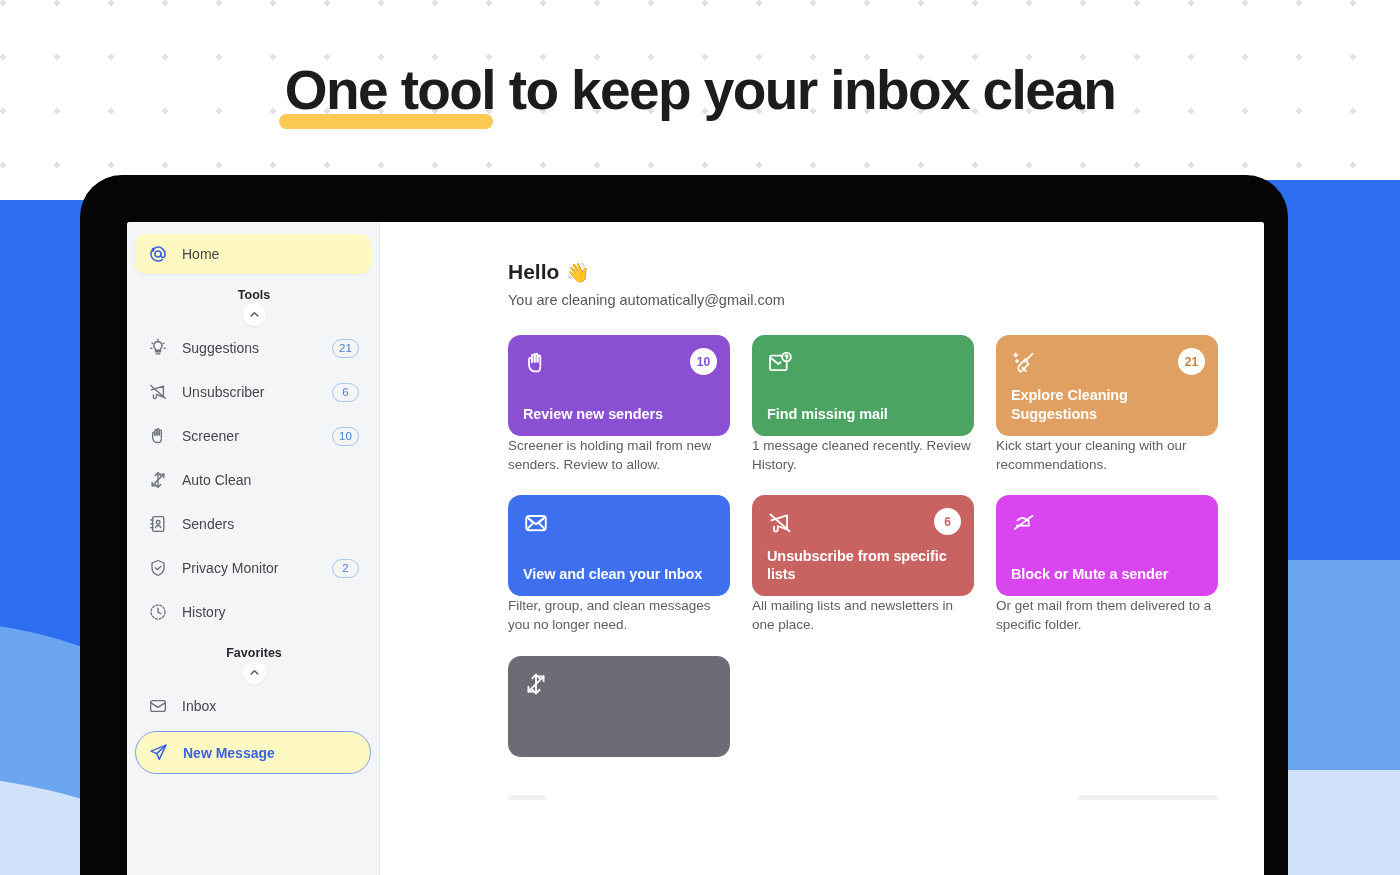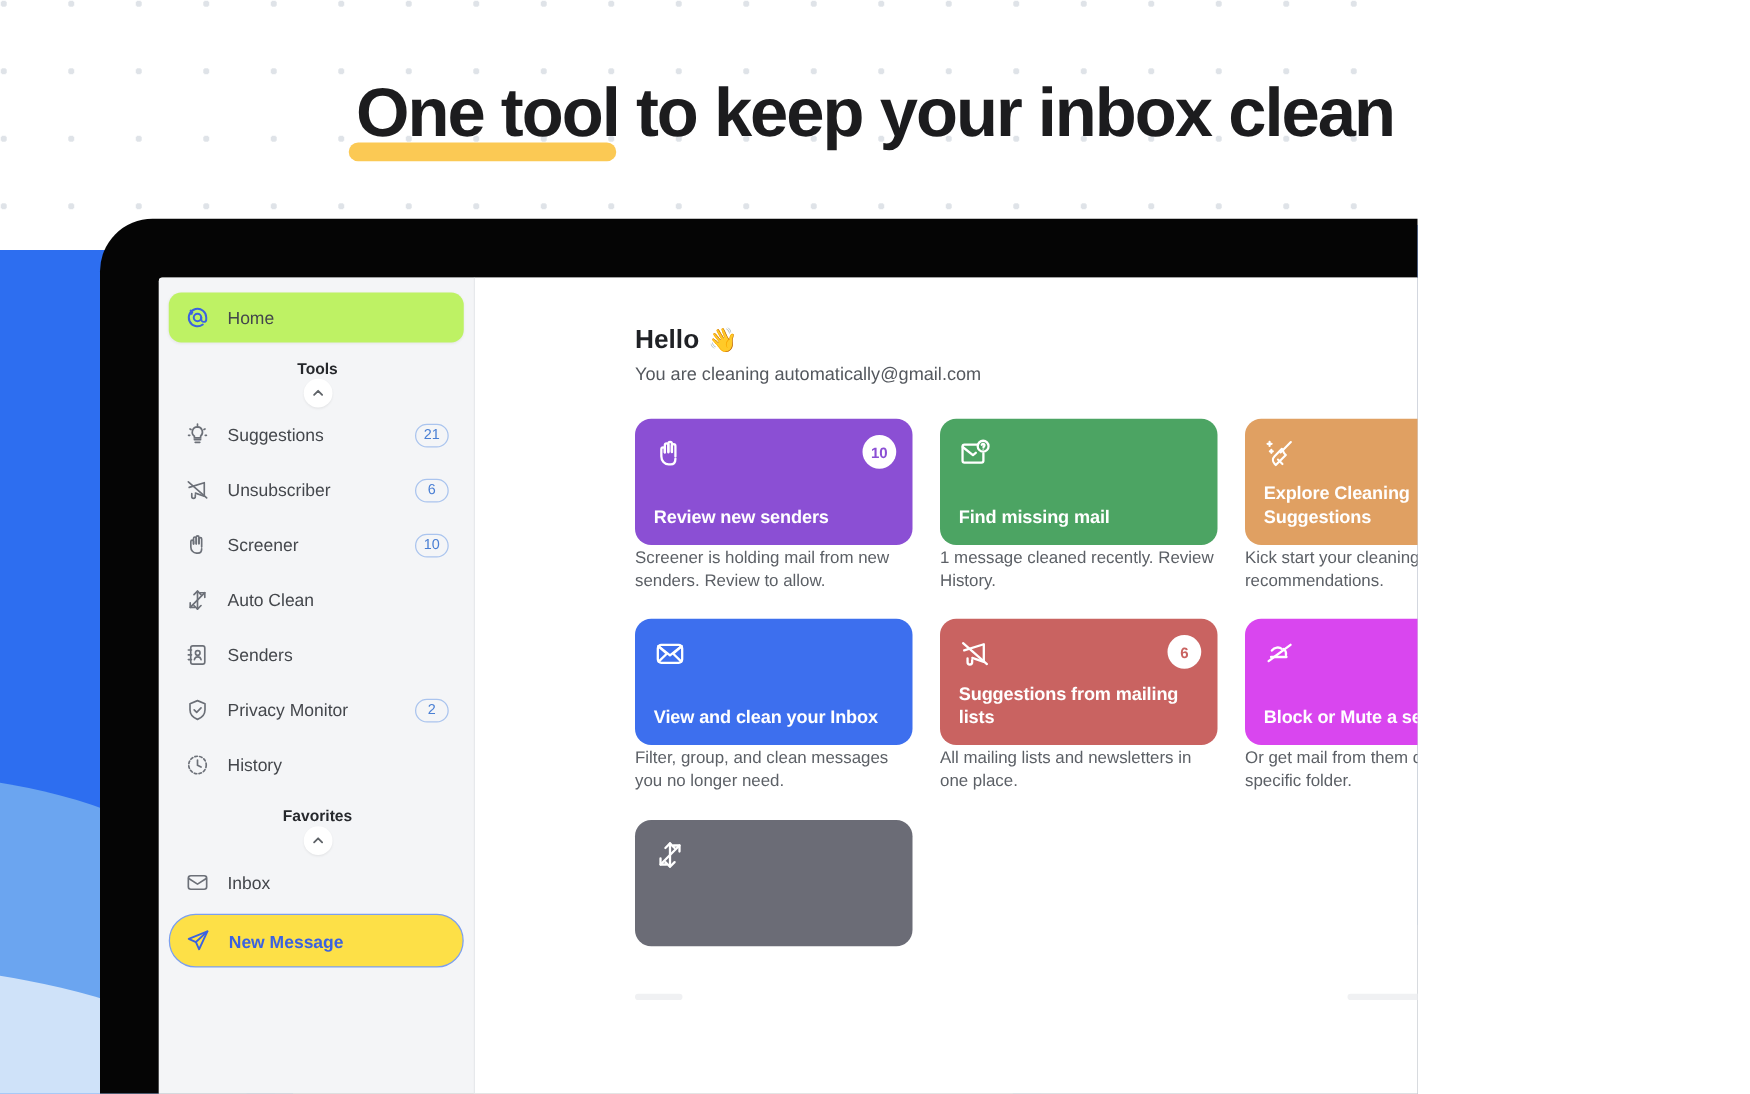--- a/index.html
+++ b/index.html
@@ -2,21 +2,21 @@
 <html><head>
 <meta charset="utf-8">
 <style>
   * { box-sizing: border-box; margin: 0; padding: 0; }
   html, body {
     width: 1400px; height: 875px;
     overflow: hidden;
     font-family: "Liberation Sans", sans-serif;
     background: #ffffff;
   }
-  #stage { position: relative; width: 1134px; height: 875px; overflow: hidden; background: #fff; }
+  #stage { position: relative; width: 1400px; height: 875px; overflow: hidden; background: #fff; }
 
   
   .dots {
     position: absolute; inset: 0;
     background-image: radial-gradient(#dfe3e8 2.6px, transparent 2.7px);
     background-size: 54px 54px;
     background-position: 30px 30px;
     z-index: 0;
   }
   .blue-shape { position: absolute; z-index: 1; }
@@ -156,21 +156,21 @@
     border-radius: 50%; background: #fff;
     display: flex; align-items: center; justify-content: center;
     box-shadow: 0 1px 2px rgba(0,0,0,.07);
   }
   .nav-item {
     display: flex; align-items: center;
     height: 40px; margin: 2px 8px;
     padding: 0 12px; border-radius: 10px;
     gap: 14px; cursor: pointer;
   }
-  .nav-item.active { background: #bef264; box-shadow: 0 1px 2px rgba(0,0,0,.05); }
+  .nav-item.active { background: #fef9c3; box-shadow: 0 1px 2px rgba(0,0,0,.05); }
   .nav-label { font-size: 14px; color: #44474c; flex: 1; }
   .nav-ico { width: 21px; height: 21px; flex: 0 0 21px; display:flex; align-items:center; justify-content:center; }
   .badge {
     min-width: 27px; height: 19px; padding: 0 6px;
     border: 1px solid #aac4ee; border-radius: 10px;
     color: #4a7fd4; font-size: 11.5px;
     display: flex; align-items: center; justify-content: center;
   }
   .section-head {
     display: flex; align-items: center;
@@ -183,21 +183,21 @@
   .section-toggle {
     width: 23px; height: 23px; border-radius: 50%; background: #fff;
     display:flex; align-items:center; justify-content:center;
     box-shadow: 0 1px 2px rgba(0,0,0,.07);
   }
   .newmsg {
     display: flex; align-items: center; gap: 14px;
     height: 43px; margin: 3px 8px;
     padding: 0 12px;
     border: 1px solid #7b9ff0; border-radius: 24px;
-    background: #fde047;
+    background: #fef9c3;
     cursor: pointer;
   }
   .newmsg-label { font-size: 14px; color: #3b62e0; font-weight: bold; }
 
   
   .main {
     flex: 1; background: #fff;
     padding: 38px 0 0 128px;
     position: relative; overflow: hidden;
   }
@@ -479,21 +479,21 @@
           <div class="card-col">
             <div class="card" style="background:#C96361">
               <span class="card-ico">
                 <svg width="26" height="26" viewBox="0 0 24 24" fill="none" stroke="#fff" stroke-width="1.7" stroke-linecap="round" stroke-linejoin="round">
                     <path d="M4 9.5 18.5 5v13L10 15"></path>
                     <path d="M6.5 15.5v2.8a1.7 1.7 0 0 0 3.4 0v-1.6"></path>
                     <line x1="3.2" y1="4.2" x2="20.8" y2="19.6"></line>
                   </svg>
               </span>
               <span class="card-badge" style="color:#C96361">6</span>
-              <span class="card-title">Suggestions from mailing lists</span>
+              <span class="card-title">Unsubscribe from specific lists</span>
             </div>
             <div class="card-desc">All mailing lists and newsletters in one place.</div>
           </div>
 
           <div class="card-col">
             <div class="card" style="background:#d946ef">
               <span class="card-ico">
                 <svg width="26" height="26" viewBox="0 0 24 24" fill="none" stroke="#fff" stroke-width="1.7" stroke-linecap="round" stroke-linejoin="round">
                     <path d="M6 9.6c2-2.5 5.3-2.8 7.3-1.2"></path>
                     <path d="M5.4 14.4h11.4"></path>

